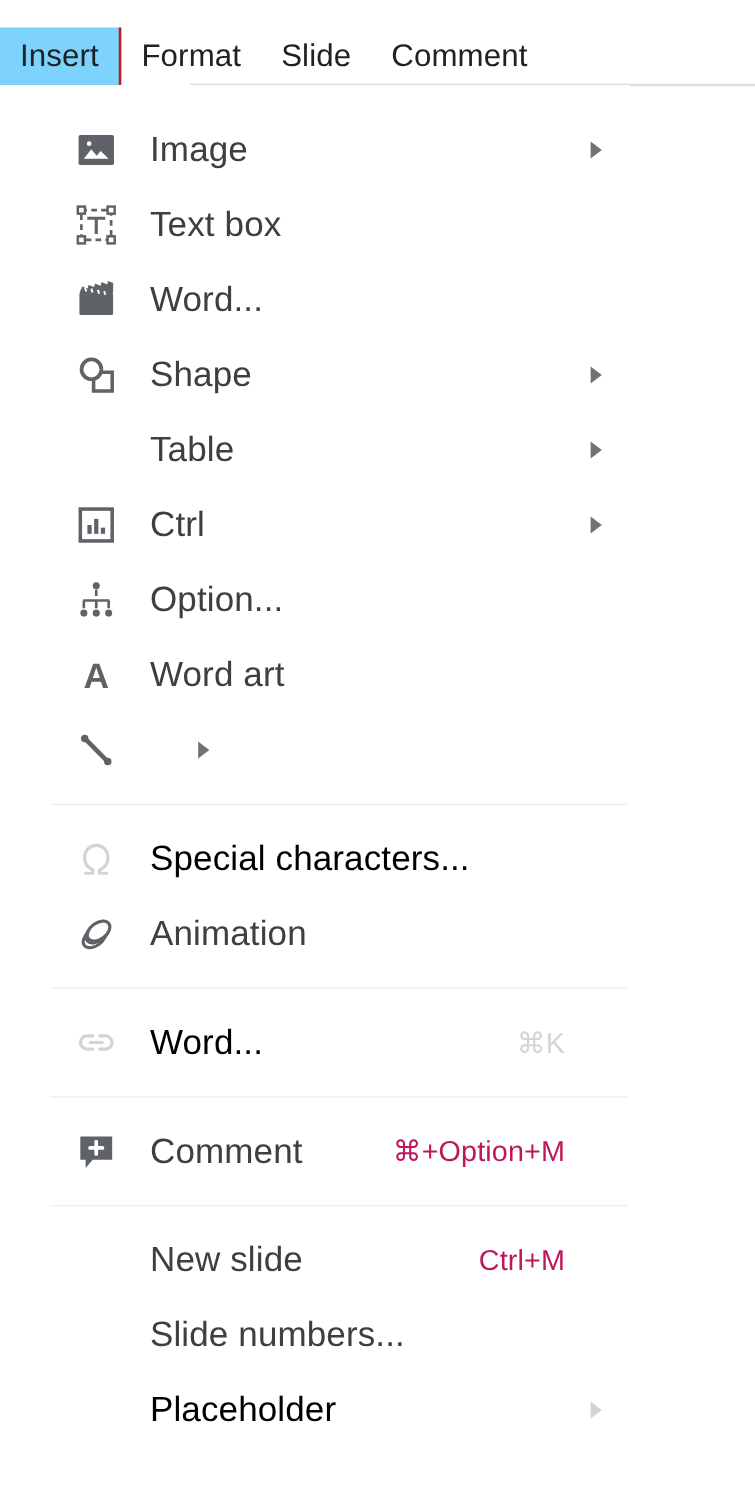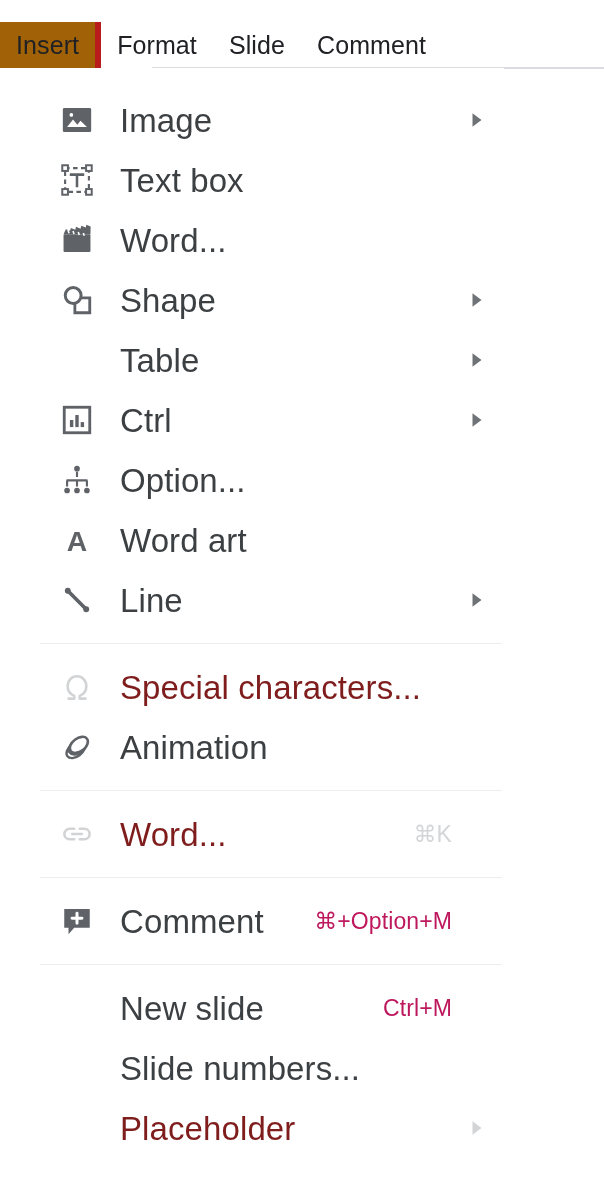--- a/index.html
+++ b/index.html
@@ -38,22 +38,22 @@
   }
   .tab {
     font-size: 25px;
     color: #202124;
     line-height: 46px;
     height: 46px;
     padding: 0 16px;
     letter-spacing: 0.1px;
   }
   .tab.active {
-    background: #a16207;
-    border-right: 6px solid #b91c1c;
+    background: #7dd3fc;
+    border-right: 2px solid #b91c1c;
     position: relative;
     z-index: 3;
   }
   #menubar-underline {
     position: absolute;
     left: 152px;
     top: 67px;
     width: 452px;
     height: 2px;
     background: #dadce0;
@@ -82,21 +82,21 @@
     width: 38px;
     min-width: 38px;
     height: 38px;
     display: flex;
     align-items: center;
     justify-content: center;
     margin-right: 24px;
   }
   .mi-icon svg { display: block; }
   .mi-label {
-    font-size: 33px;
+    font-size: 28px;
     color: #3c4043;
     letter-spacing: 0.1px;
     line-height: 1;
     flex: 1 1 auto;
     white-space: nowrap;
   }
   .mi-shortcut {
     font-size: 23px;
     color: #be185d;
     letter-spacing: 0.1px;
@@ -110,21 +110,21 @@
     min-width: 22px;
     margin-left: 14px;
     display: flex;
     align-items: center;
     justify-content: center;
   }
   .mi-arrow.empty { visibility: hidden; }
   .mi-arrow svg { display: block; }
 
   
-  .menu-item.disabled .mi-label { color: #7f1d1d; }
+  .menu-item.disabled .mi-label { color: #000000; }
   .menu-item.disabled .mi-shortcut { color: #d3d5d7; }
   .menu-item.disabled .mi-icon svg { opacity: 0.28; }
   .menu-item.disabled .mi-arrow svg { opacity: 0.3; }
 
   .separator {
     height: 1px;
     background: #eceded;
     margin: 13px 2px 13px 2px;
   }
 </style>
@@ -270,21 +270,20 @@
       </div>
     </div>
     <div class="menu-item">
       <div class="mi-icon">
         <svg width="34" height="34" viewBox="0 0 24 24">
           <path d="M5.5 5.5L18.5 18.5" stroke="#5f6368" stroke-width="2.6" stroke-linecap="round"></path>
           <circle cx="5.5" cy="5.5" r="2.1" fill="#5f6368"></circle>
           <circle cx="18.5" cy="18.5" r="2.1" fill="#5f6368"></circle>
         </svg>
       </div>
-      <div class="mi-label">Line</div>
       <div class="mi-shortcut"></div>
       <div class="mi-arrow">
         <svg width="18" height="18" viewBox="0 0 12 12">
           <path d="M3 1.5L9 6l-6 4.5z" fill="#6f7377"></path>
         </svg>
       </div>
     </div>
     <div class="separator"></div>
     <div class="menu-item disabled">
       <div class="mi-icon">

